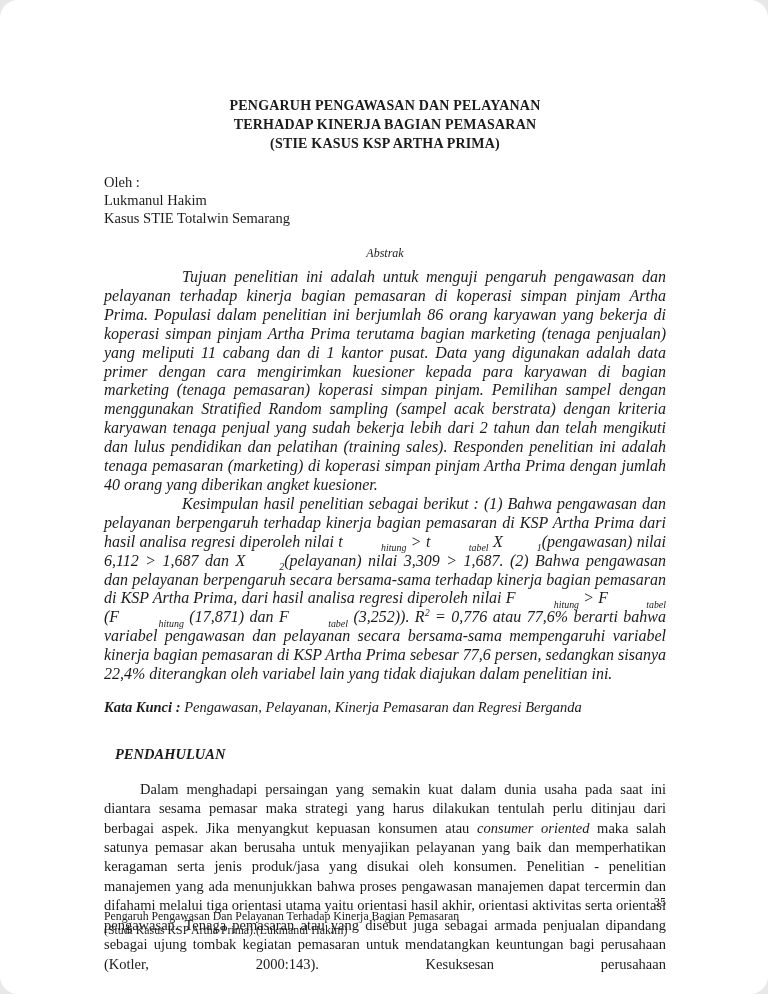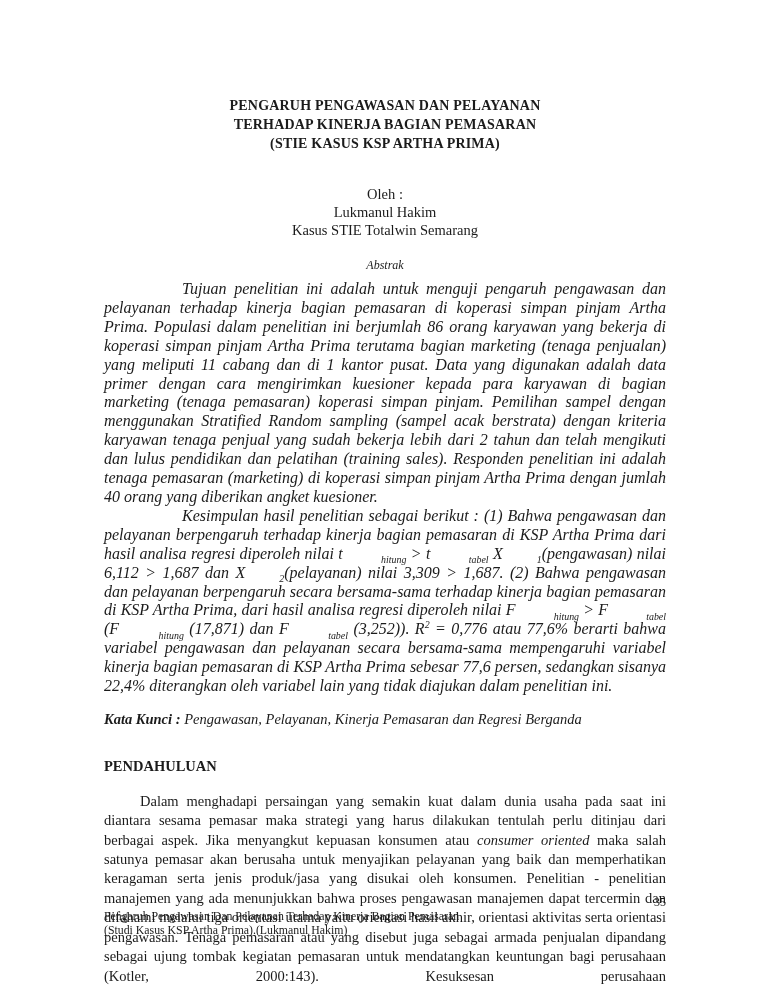--- a/index.html
+++ b/index.html
@@ -9,37 +9,38 @@
   }
   .page {
     position: relative;
     width: 768px;
     height: 994px;
     margin: 0 auto;
     background: #ffffff;
     overflow: hidden;
     font-family: "Liberation Serif", serif;
     color: #1b1b1b;
+    border-radius: 18px;
   }
   .content {
     position: absolute;
     left: 104px;
     top: 96px;
     width: 562px;
   }
   .title {
     text-align: center;
     font-weight: bold;
     font-size: 14px;
     line-height: 19px;
     letter-spacing: 0.2px;
   }
   .byline {
-    margin-top: 32px;
-    text-align: center;
+    margin-top: 20px;
+    text-align: left;
     font-size: 14.5px;
     line-height: 18px;
   }
   .byline .author { font-weight: normal; }
   .abstract-heading {
     margin-top: 17px;
     text-align: center;
     font-weight: normal;
     font-style: italic;
     font-size: 12px;
@@ -57,24 +58,25 @@
   sub { font-size: 0.62em; line-height: 0; padding-left: 34px; }
   sup { font-size: 0.62em; line-height: 0; }
   .keywords {
     margin: 14px 0 0 0;
     font-size: 14.5px;
     line-height: 18.9px;
     font-style: italic;
   }
   .keywords .kw-label { font-weight: bold; }
   .section-heading {
-    margin: 28px 0 0 0;
+    margin: 28px 0 0 11px;
     font-weight: bold;
     font-size: 14.5px;
     line-height: 18px;
+    font-style: italic;
   }
   .body-para {
     margin: 17px 0 0 0;
     font-size: 14.5px;
     line-height: 19.4px;
     text-align: justify;
     text-align-last: justify;
     text-indent: 36px;
   }
   .page-number {

